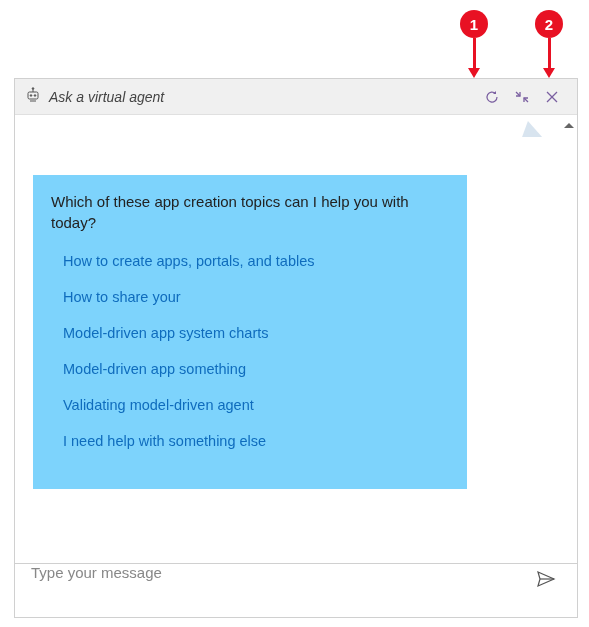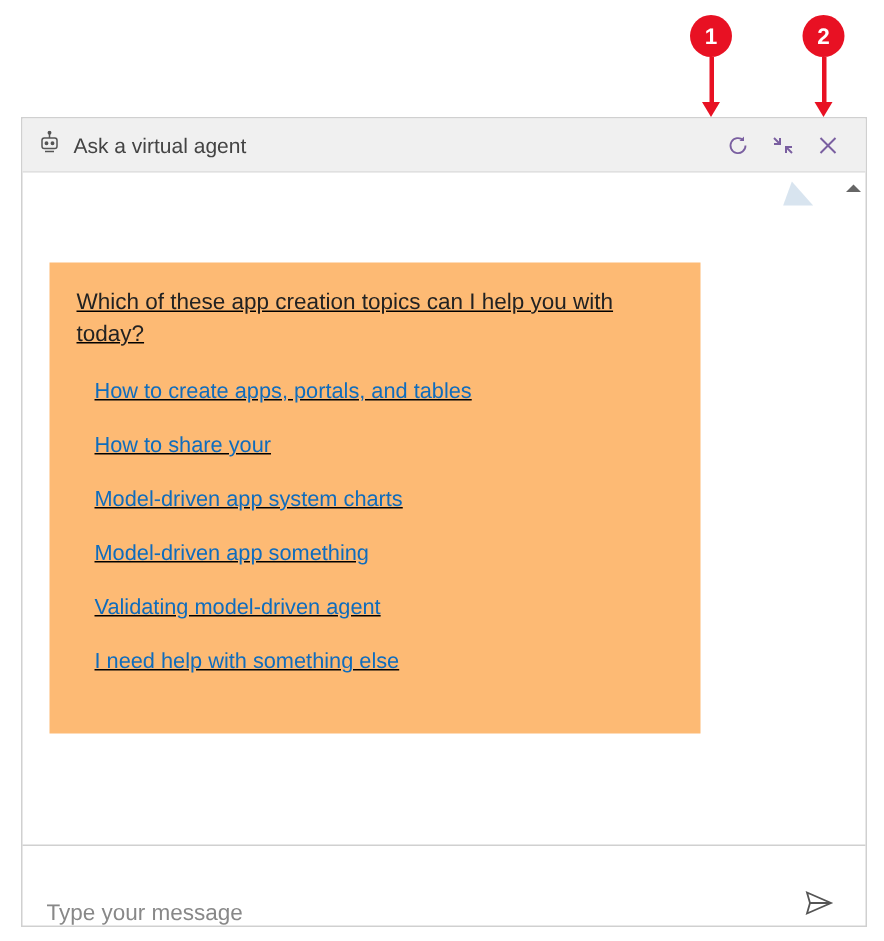--- a/index.html
+++ b/index.html
@@ -75,20 +75,21 @@
       border-bottom: 1px solid #e0e0e0;
       display: flex;
       align-items: center;
       padding: 0 10px;
       color: #444;
       font-size: 14px;
     }
     .chat-header-title {
       flex: 1;
       margin-left: 8px;
+      font-style: italic;
     }
     .header-icon-btn {
       width: 30px;
       height: 30px;
       display: flex;
       align-items: center;
       justify-content: center;
       cursor: pointer;
       color: #605e8c;
     }
@@ -123,45 +124,44 @@
       top: 6px;
       width: 0;
       height: 0;
       border-left: 0 solid transparent;
       border-right: 20px solid transparent;
       border-bottom: 16px solid #c8d8e8;
       transform: skewX(-20deg);
       opacity: 0.7;
     }
     .bot-message {
-      background: #fdba74;
+      background: #7dd3fc;
       padding: 16px 18px 20px 18px;
       width: 434px;
       margin-top: 40px;
-      text-decoration: underline;
     }
     .bot-question {
       font-size: 15px;
       color: #222;
       line-height: 1.4;
       margin-bottom: 18px;
     }
     .topic-link {
       display: block;
       color: #0f6cbd;
       font-size: 14.5px;
       margin: 20px 12px;
       cursor: pointer;
       text-decoration: none;
     }
     .chat-input-area {
       height: 54px;
       border-top: 1px solid #d0d0d0;
       display: flex;
-      align-items: flex-end;
+      align-items: flex-start;
       padding: 0 16px;
     }
     .chat-input {
       flex: 1;
       border: none;
       outline: none;
       font-size: 15px;
       color: #555;
       background: transparent;
     }

